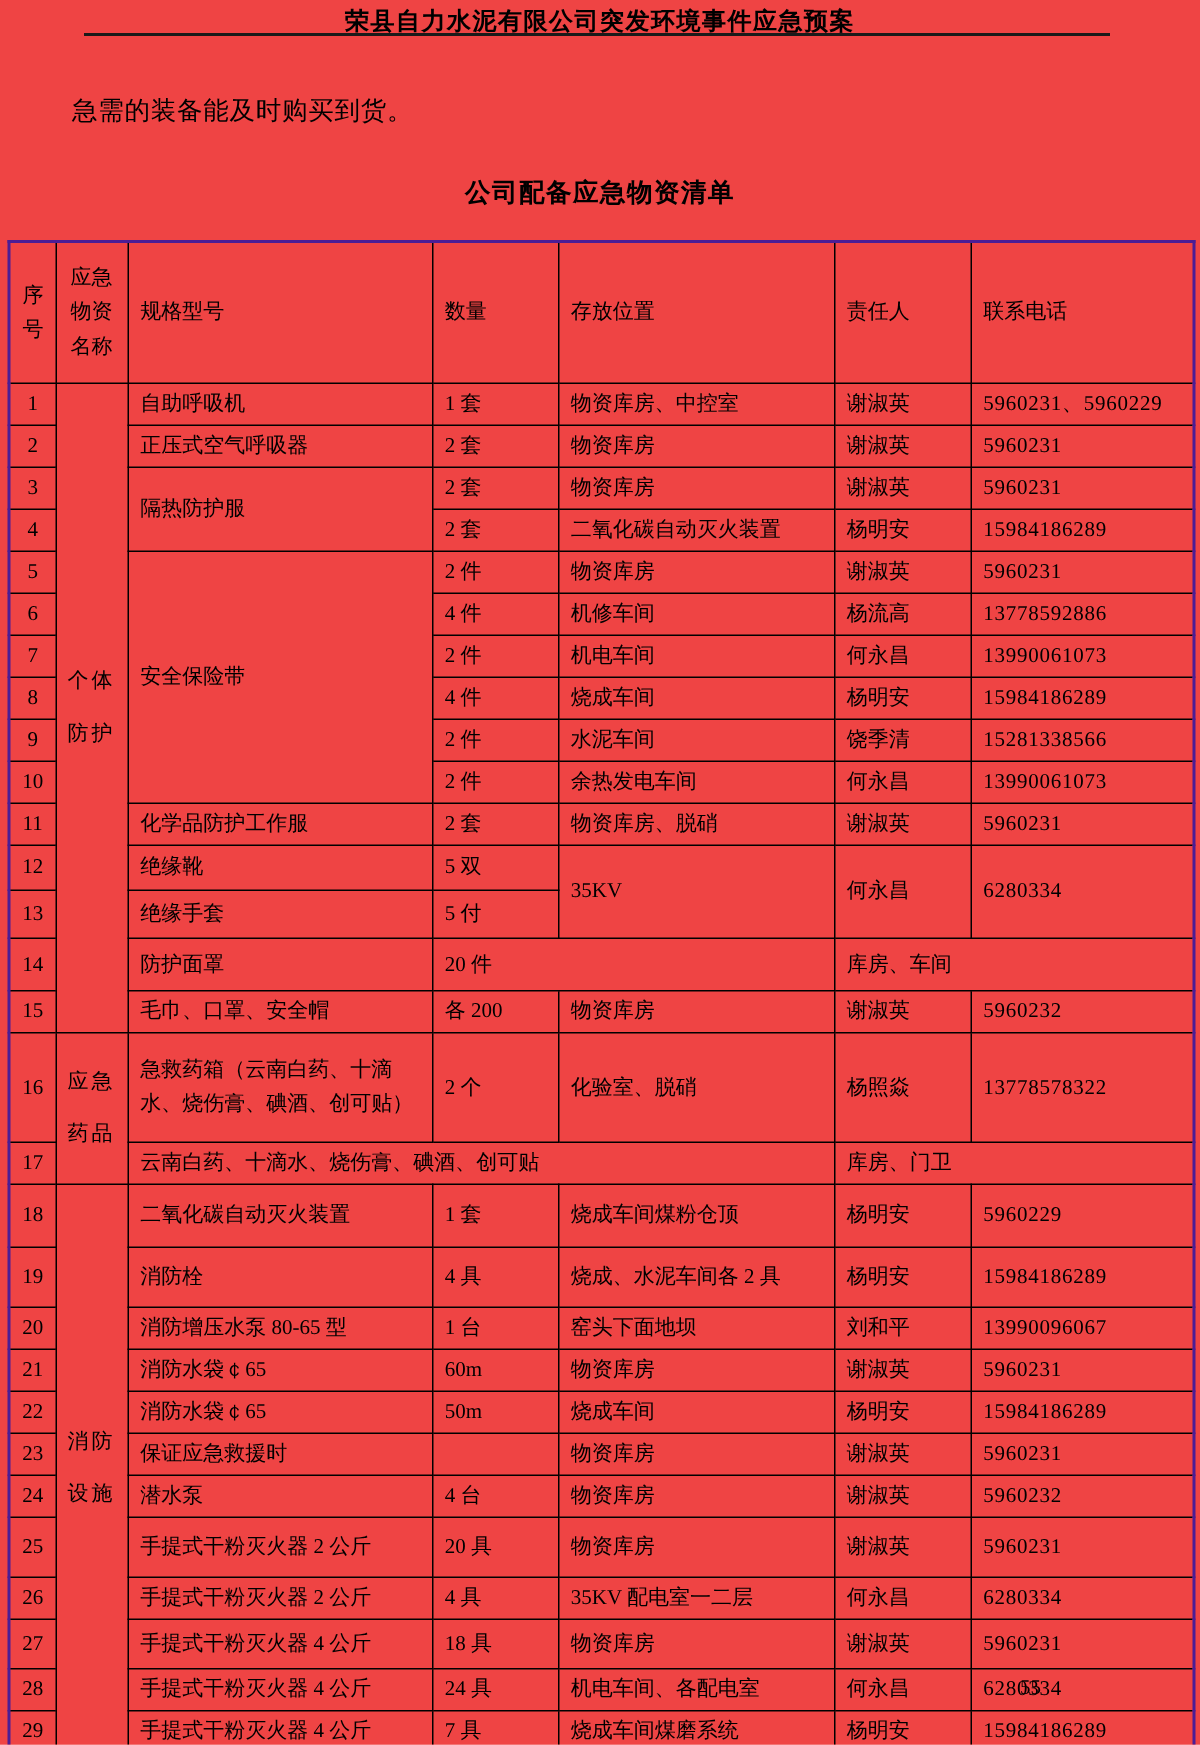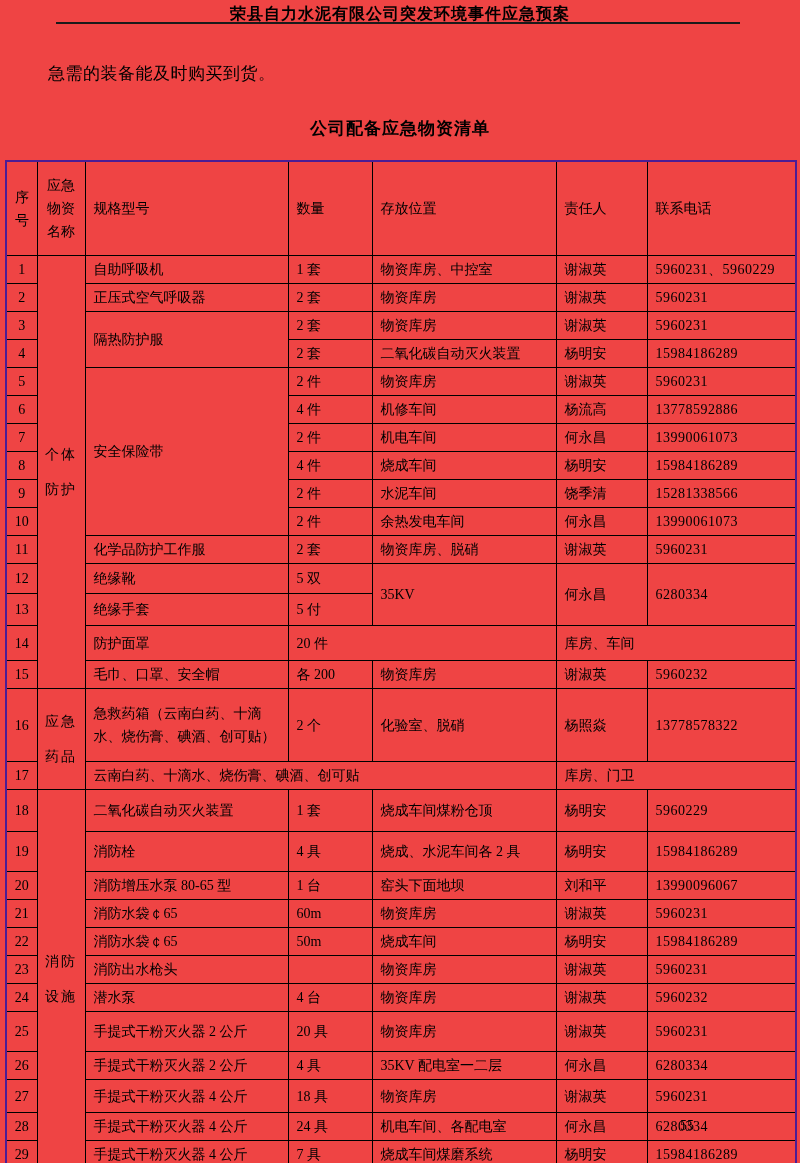--- a/index.html
+++ b/index.html
@@ -286,21 +286,21 @@
         <tr style="height: 25px;">
           <td class="serial">22</td>
           <td>消防水袋￠65</td>
           <td>50m</td>
           <td>烧成车间</td>
           <td>杨明安</td>
           <td class="phone">15984186289</td>
         </tr>
         <tr style="height: 25px; padding-left: 25px;">
           <td class="serial">23</td>
-          <td>消防出水枪头</td>
+          <td>保证应急救援时</td>
           <td></td>
           <td>物资库房</td>
           <td>谢淑英</td>
           <td class="phone">5960231</td>
         </tr>
         <tr style="height: 25px;">
           <td class="serial">24</td>
           <td>潜水泵</td>
           <td>4 台</td>
           <td>物资库房</td>

